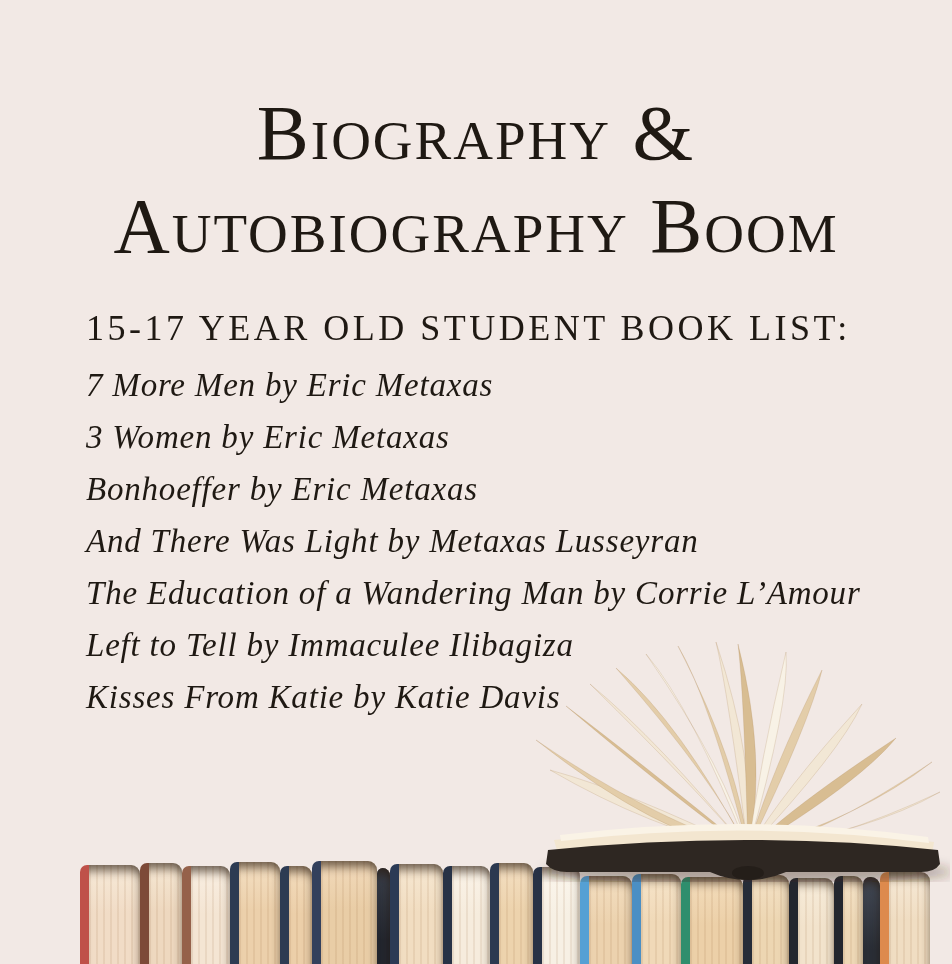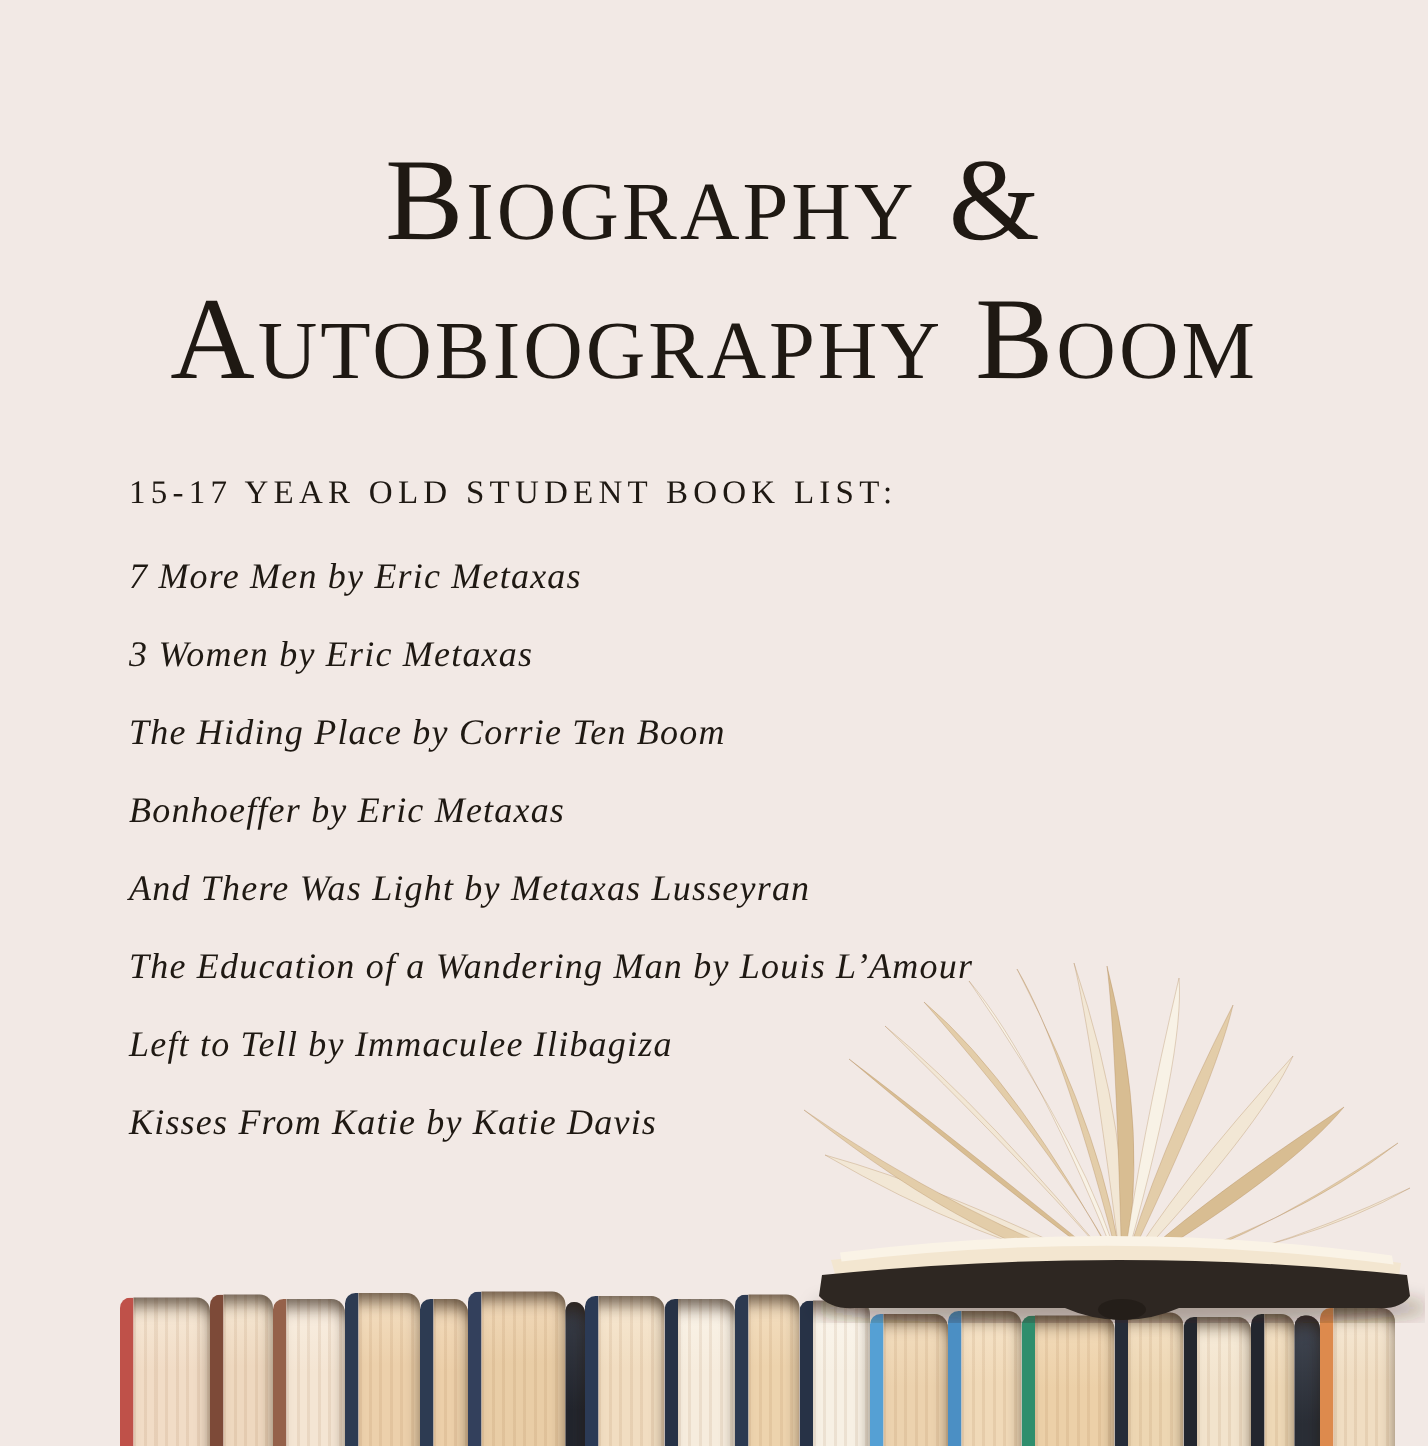--- a/index.html
+++ b/index.html
@@ -23,30 +23,30 @@
 
   .title{
     position:absolute;top:86px;left:0;width:952px;
     text-align:center;
     font-variant:small-caps;
     font-size:78px;line-height:93px;
     letter-spacing:2px;font-weight:400;
   }
   .subtitle{
     position:absolute;top:310px;left:86px;
-    font-size:22px;line-height:36px;
+    font-size:36px;line-height:36px;
     letter-spacing:3.5px;font-weight:400;
   }
   .booklist{
     position:absolute;top:359px;left:86px;
     list-style:none;
   }
   .booklist li{
     font-style:italic;
-    font-size:24px;line-height:52px;
+    font-size:33px;line-height:52px;
     letter-spacing:0.8px;
     white-space:nowrap;
   }
 
   
   .books-row{
     position:absolute;left:80px;bottom:0;height:104px;width:850px;
     display:flex;align-items:flex-start;
     z-index:1;
   }
@@ -69,24 +69,23 @@
   <div class="title">
     <div>Biography &amp;</div>
     <div>Autobiography Boom</div>
   </div>
 
   <div class="subtitle">15-17 YEAR OLD STUDENT BOOK LIST:</div>
 
   <ol class="booklist">
     <li>7 More Men by Eric Metaxas</li>
     <li>3 Women by Eric Metaxas</li>
-    <li>The Hiding Place by Corrie Ten Boom</li>
     <li>Bonhoeffer by Eric Metaxas</li>
     <li>And There Was Light by Metaxas Lusseyran</li>
-    <li>The Education of a Wandering Man by Louis L’Amour</li>
+    <li>The Education of a Wandering Man by Corrie L’Amour</li>
     <li>Left to Tell by Immaculee Ilibagiza</li>
     <li>Kisses From Katie by Katie Davis</li>
   </ol>
 
   <div class="books-row">
       <div class="book" style="width: 60px; margin-top: 5px; border-left: 9px solid rgb(191, 81, 73); background: repeating-linear-gradient(90deg, rgba(140, 90, 45, 0.1) 0px, rgba(140, 90, 45, 0.1) 2px, rgba(0, 0, 0, 0) 2px, rgba(0, 0, 0, 0) 7px), linear-gradient(rgb(247, 234, 216) 0%, rgb(241, 220, 198) 40%, rgb(241, 220, 198) 100%); box-shadow: rgba(40, 25, 12, 0.62) 0px 13px 10px -7px inset, rgba(40, 25, 12, 0.38) -7px 0px 9px -6px inset;"></div>
       <div class="book" style="width: 42px; margin-top: 3px; border-left: 9px solid rgb(125, 74, 56); background: repeating-linear-gradient(90deg, rgba(140, 90, 45, 0.1) 0px, rgba(140, 90, 45, 0.1) 2px, rgba(0, 0, 0, 0) 2px, rgba(0, 0, 0, 0) 7px), linear-gradient(rgb(246, 232, 212) 0%, rgb(238, 216, 191) 40%, rgb(238, 216, 191) 100%); box-shadow: rgba(40, 25, 12, 0.62) 0px 13px 10px -7px inset, rgba(40, 25, 12, 0.38) -7px 0px 9px -6px inset;"></div>
       <div class="book" style="width: 48px; margin-top: 6px; border-left: 9px solid rgb(149, 97, 74); background: repeating-linear-gradient(90deg, rgba(140, 90, 45, 0.1) 0px, rgba(140, 90, 45, 0.1) 2px, rgba(0, 0, 0, 0) 2px, rgba(0, 0, 0, 0) 7px), linear-gradient(rgb(249, 239, 226) 0%, rgb(244, 229, 211) 40%, rgb(244, 229, 211) 100%); box-shadow: rgba(40, 25, 12, 0.62) 0px 13px 10px -7px inset, rgba(40, 25, 12, 0.38) -7px 0px 9px -6px inset;"></div>
       <div class="book" style="width: 50px; margin-top: 2px; border-left: 9px solid rgb(45, 59, 82); background: repeating-linear-gradient(90deg, rgba(140, 90, 45, 0.1) 0px, rgba(140, 90, 45, 0.1) 2px, rgba(0, 0, 0, 0) 2px, rgba(0, 0, 0, 0) 7px), linear-gradient(rgb(244, 223, 194) 0%, rgb(236, 208, 171) 40%, rgb(236, 208, 171) 100%); box-shadow: rgba(40, 25, 12, 0.62) 0px 13px 10px -7px inset, rgba(40, 25, 12, 0.38) -7px 0px 9px -6px inset;"></div>
       <div class="book" style="width: 32px; margin-top: 6px; border-left: 9px solid rgb(45, 59, 82); background: repeating-linear-gradient(90deg, rgba(140, 90, 45, 0.1) 0px, rgba(140, 90, 45, 0.1) 2px, rgba(0, 0, 0, 0) 2px, rgba(0, 0, 0, 0) 7px), linear-gradient(rgb(243, 220, 189) 0%, rgb(236, 207, 169) 40%, rgb(236, 207, 169) 100%); box-shadow: rgba(40, 25, 12, 0.62) 0px 13px 10px -7px inset, rgba(40, 25, 12, 0.38) -7px 0px 9px -6px inset;"></div>

